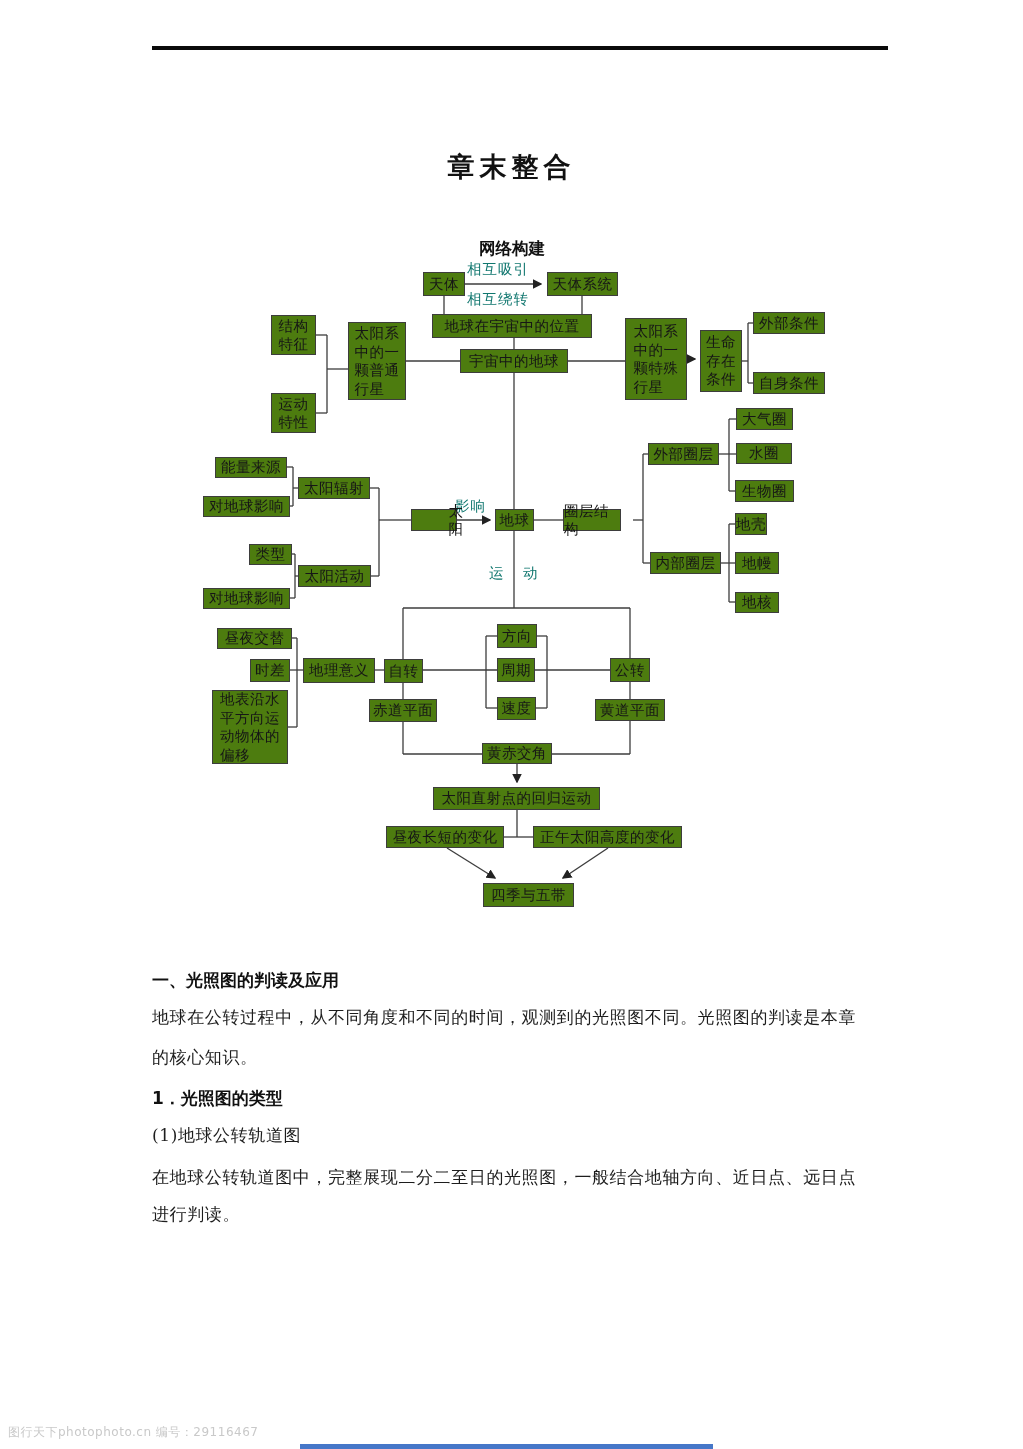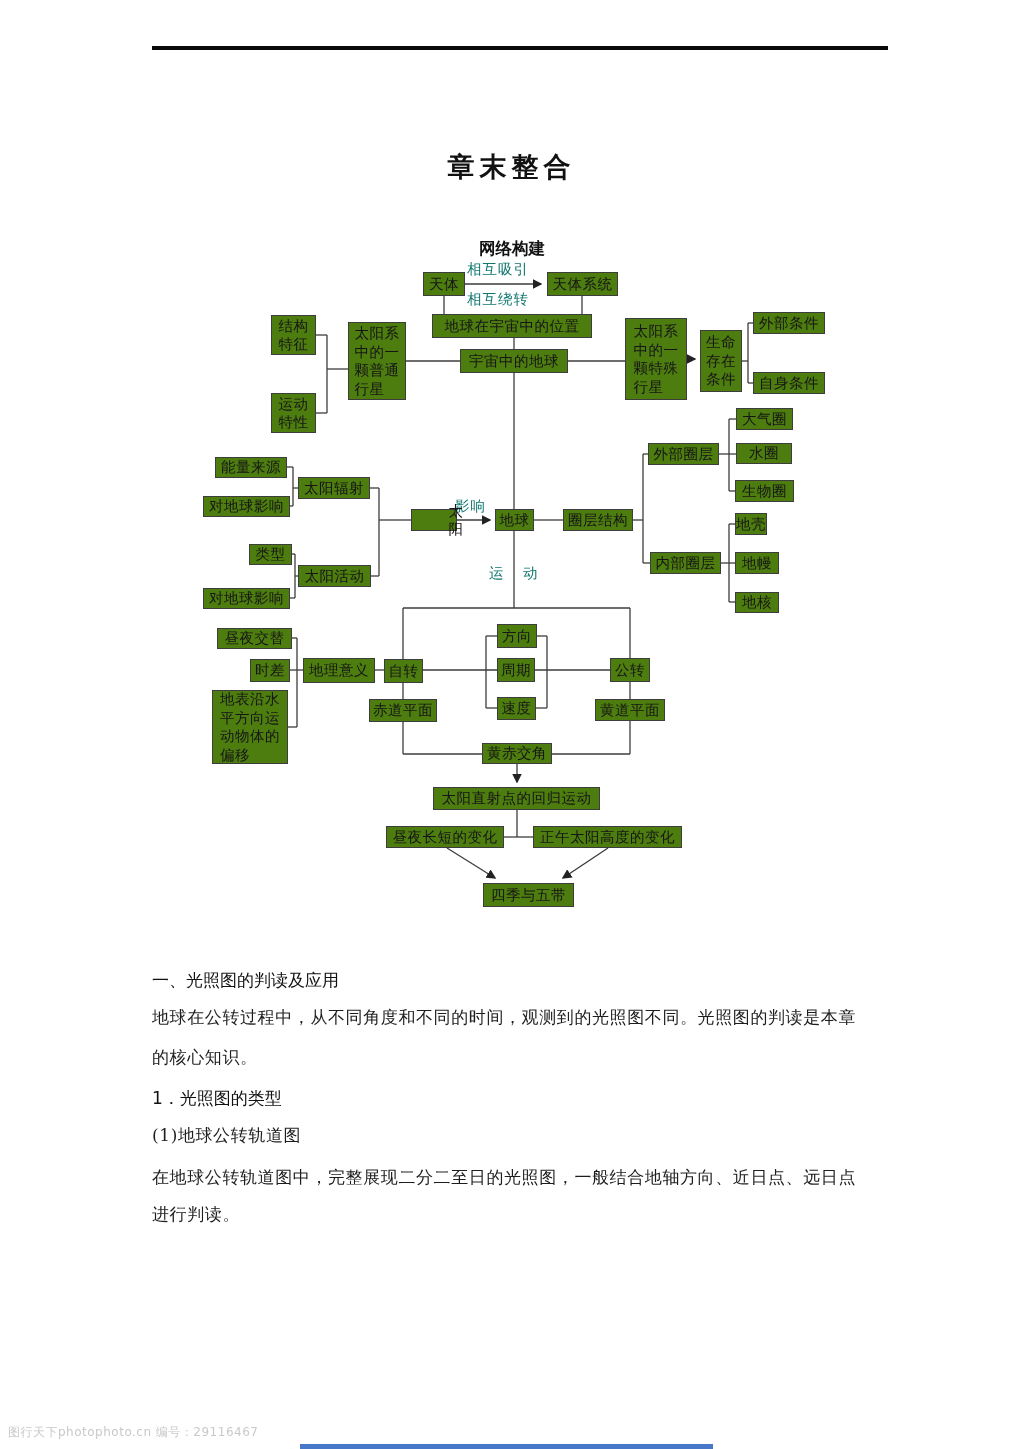--- a/index.html
+++ b/index.html
@@ -14,21 +14,21 @@
              font-weight:bold;font-size:16.5px;color:#111;z-index:2;}
   svg.connectors{position:absolute;left:0;top:0;width:1023px;height:1449px;z-index:1;}
   .node{position:absolute;z-index:2;box-sizing:border-box;border:1.4px solid #3d3d3d;background:#4d7c0f;
         display:flex;align-items:center;justify-content:center;
         font-size:14.5px;line-height:18.5px;letter-spacing:0.5px;white-space:pre-line;color:#161616;}
   .flabel{position:absolute;z-index:2;font-size:14.5px;letter-spacing:1px;color:#0f766e;white-space:nowrap;}
   .sec-heading{position:absolute;left:0;top:926px;width:1023px;text-align:center;
              font-family:"DejaVu Sans","Liberation Sans",sans-serif;
              font-weight:bold;font-size:17px;color:#111;}
   .h-bold{position:absolute;left:152px;font-family:"DejaVu Sans","Liberation Sans",sans-serif;
-             font-weight:normal;font-size:17px;color:#111;}
+             font-weight:bold;font-size:17px;color:#111;}
   .body-line{position:absolute;left:152px;width:745px;font-size:17px;line-height:22px;
              letter-spacing:0.6px;color:#1d1d1d;}
   .watermark{position:absolute;left:8px;top:1424px;font-family:"DejaVu Sans","Liberation Sans",sans-serif;
              font-size:12px;color:#c9c9c9;letter-spacing:0.5px;}
   .bottom-bar{position:absolute;left:300px;top:1444px;width:413px;height:5px;background:#4677c8;}
 </style>
 </head>
 <body>
 
 <div class="page">
@@ -147,21 +147,21 @@
   <div class="node" style="left:753px;top:312px;width:72px;height:22px;">外部条件</div>
   <div class="node" style="left:753px;top:372px;width:72px;height:22px;">自身条件</div>
   <div class="node" style="left:215px;top:457px;width:72px;height:21px;">能量来源</div>
   <div class="node" style="left:203px;top:496px;width:87px;height:21px;">对地球影响</div>
   <div class="node" style="left:298px;top:477px;width:72px;height:22px;">太阳辐射</div>
   <div class="node" style="left:249px;top:544px;width:43px;height:21px;">类型</div>
   <div class="node" style="left:298px;top:565px;width:73px;height:22px;">太阳活动</div>
   <div class="node" style="left:203px;top:588px;width:87px;height:21px;">对地球影响</div>
   <div class="node" style="left:411px;top:509px;width:40px;height:22px;padding-left:44px;">太阳</div>
   <div class="node" style="left:495px;top:509px;width:39px;height:22px;">地球</div>
-  <div class="node" style="left:563px;top:509px;width:70px;height:22px;">圈层结构</div>
+  <div class="node" style="left:563px;top:509px;width:58px;height:22px;">圈层结构</div>
   <div class="node" style="left:648px;top:443px;width:71px;height:22px;">外部圈层</div>
   <div class="node" style="left:736px;top:408px;width:57px;height:22px;">大气圈</div>
   <div class="node" style="left:736px;top:443px;width:56px;height:21px;">水圈</div>
   <div class="node" style="left:735px;top:480px;width:59px;height:22px;">生物圈</div>
   <div class="node" style="left:650px;top:552px;width:71px;height:22px;">内部圈层</div>
   <div class="node" style="left:735px;top:513px;width:32px;height:22px;">地壳</div>
   <div class="node" style="left:735px;top:552px;width:44px;height:22px;">地幔</div>
   <div class="node" style="left:735px;top:592px;width:44px;height:21px;">地核</div>
   <div class="node" style="left:217px;top:628px;width:75px;height:21px;">昼夜交替</div>
   <div class="node" style="left:250px;top:659px;width:40px;height:23px;">时差</div>

